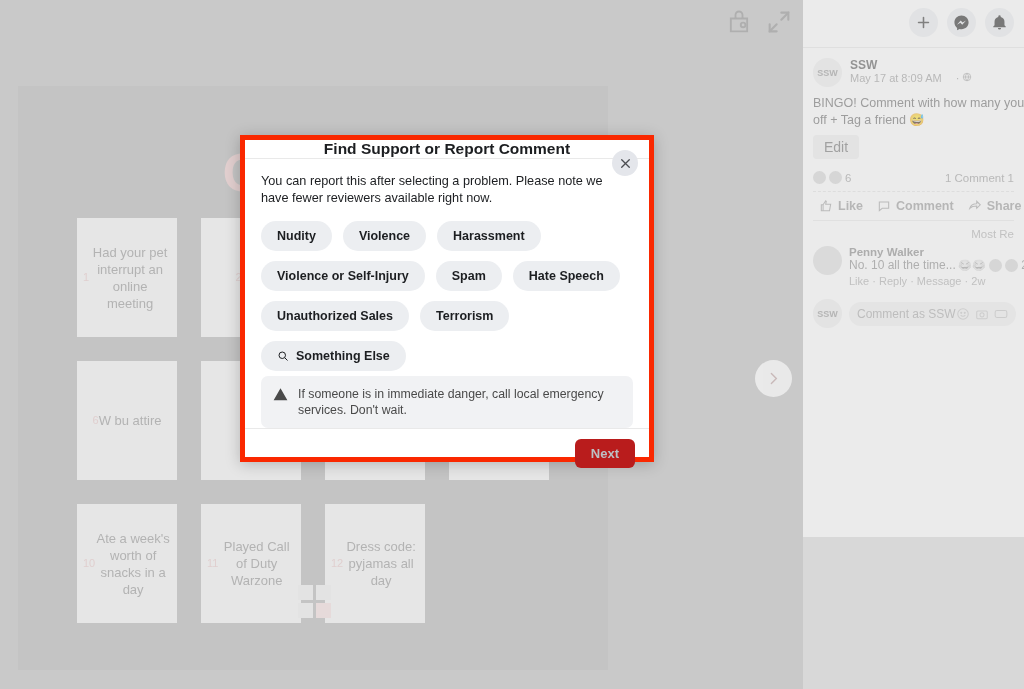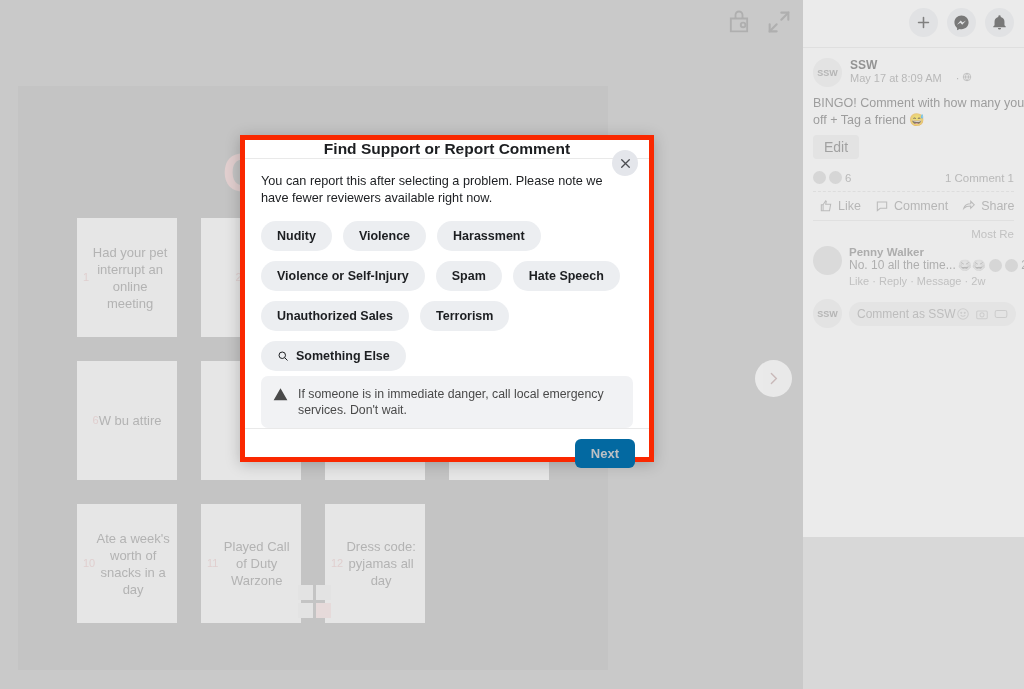--- a/index.html
+++ b/index.html
@@ -116,21 +116,21 @@
     margin-top: 12px; font-size: 11.5px; color: #a0a0a0;
     white-space: nowrap;
   }
   .reacts { display: flex; align-items: center; gap: 3px; }
   .r-pill { width: 13px; height: 13px; border-radius: 50%; background: #d5d5d5; display:inline-block; }
   .counts-div { height: 1px; border-top: 1px dashed #e2e2e2; margin: 7px 0 0; }
   .actions {
     display: flex; align-items: center; gap: 14px;
     padding: 7px 0 7px 6px; font-size: 12.5px; color: #9c9c9c;
   }
-  .actions span { display: flex; align-items: center; gap: 5px; }
+  .actions span { display: flex; align-items: center; gap: 5px; font-weight: bold; }
   .actions svg { width: 14px; height: 14px; }
   .hr { height: 1px; background: #e8e8e8; }
   .sortrow { text-align: right; font-size: 11.5px; color: #b0b0b0; padding: 7px 0 4px; white-space: nowrap; }
 
   .comment { display: flex; gap: 7px; padding-top: 2px; }
   .c-name { font-size: 11.5px; font-weight: bold; color: #8a8a8a; }
   .c-text { font-size: 12px; color: #8e8e8e; display: flex; align-items: center; gap: 3px; white-space: nowrap; }
   .c-text .emo { font-size: 11px; filter: grayscale(1); opacity:.45; }
   .c-actions { font-size: 11px; color: #aeaeae; margin-top: 3px; white-space: nowrap; }
 
@@ -183,21 +183,21 @@
     margin-top: 5px; background: #f1f2f4; border-radius: 7px;
     padding: 10px 12px; display: flex; gap: 10px; align-items: flex-start;
   }
   .warn svg { width: 15px; height: 15px; flex: 0 0 15px; margin-top: 1px; }
   .warn-txt { font-size: 12.3px; line-height: 16px; color: #4a4a4a; }
   .m-foot {
     border-top: 1px solid #e9e9e9;
     padding: 10px 14px; display: flex; justify-content: flex-end;
   }
   .next-btn {
-    background: #0369a1; color: #bcc0c4;
+    background: #b91c1c; color: #bcc0c4;
     border-radius: 6px; padding: 7px 16px;
     font-size: 13px; font-weight: bold;
   }
 </style>
 </head>
 <body>
 
 <div id="root">
 
   <div class="viewer">

